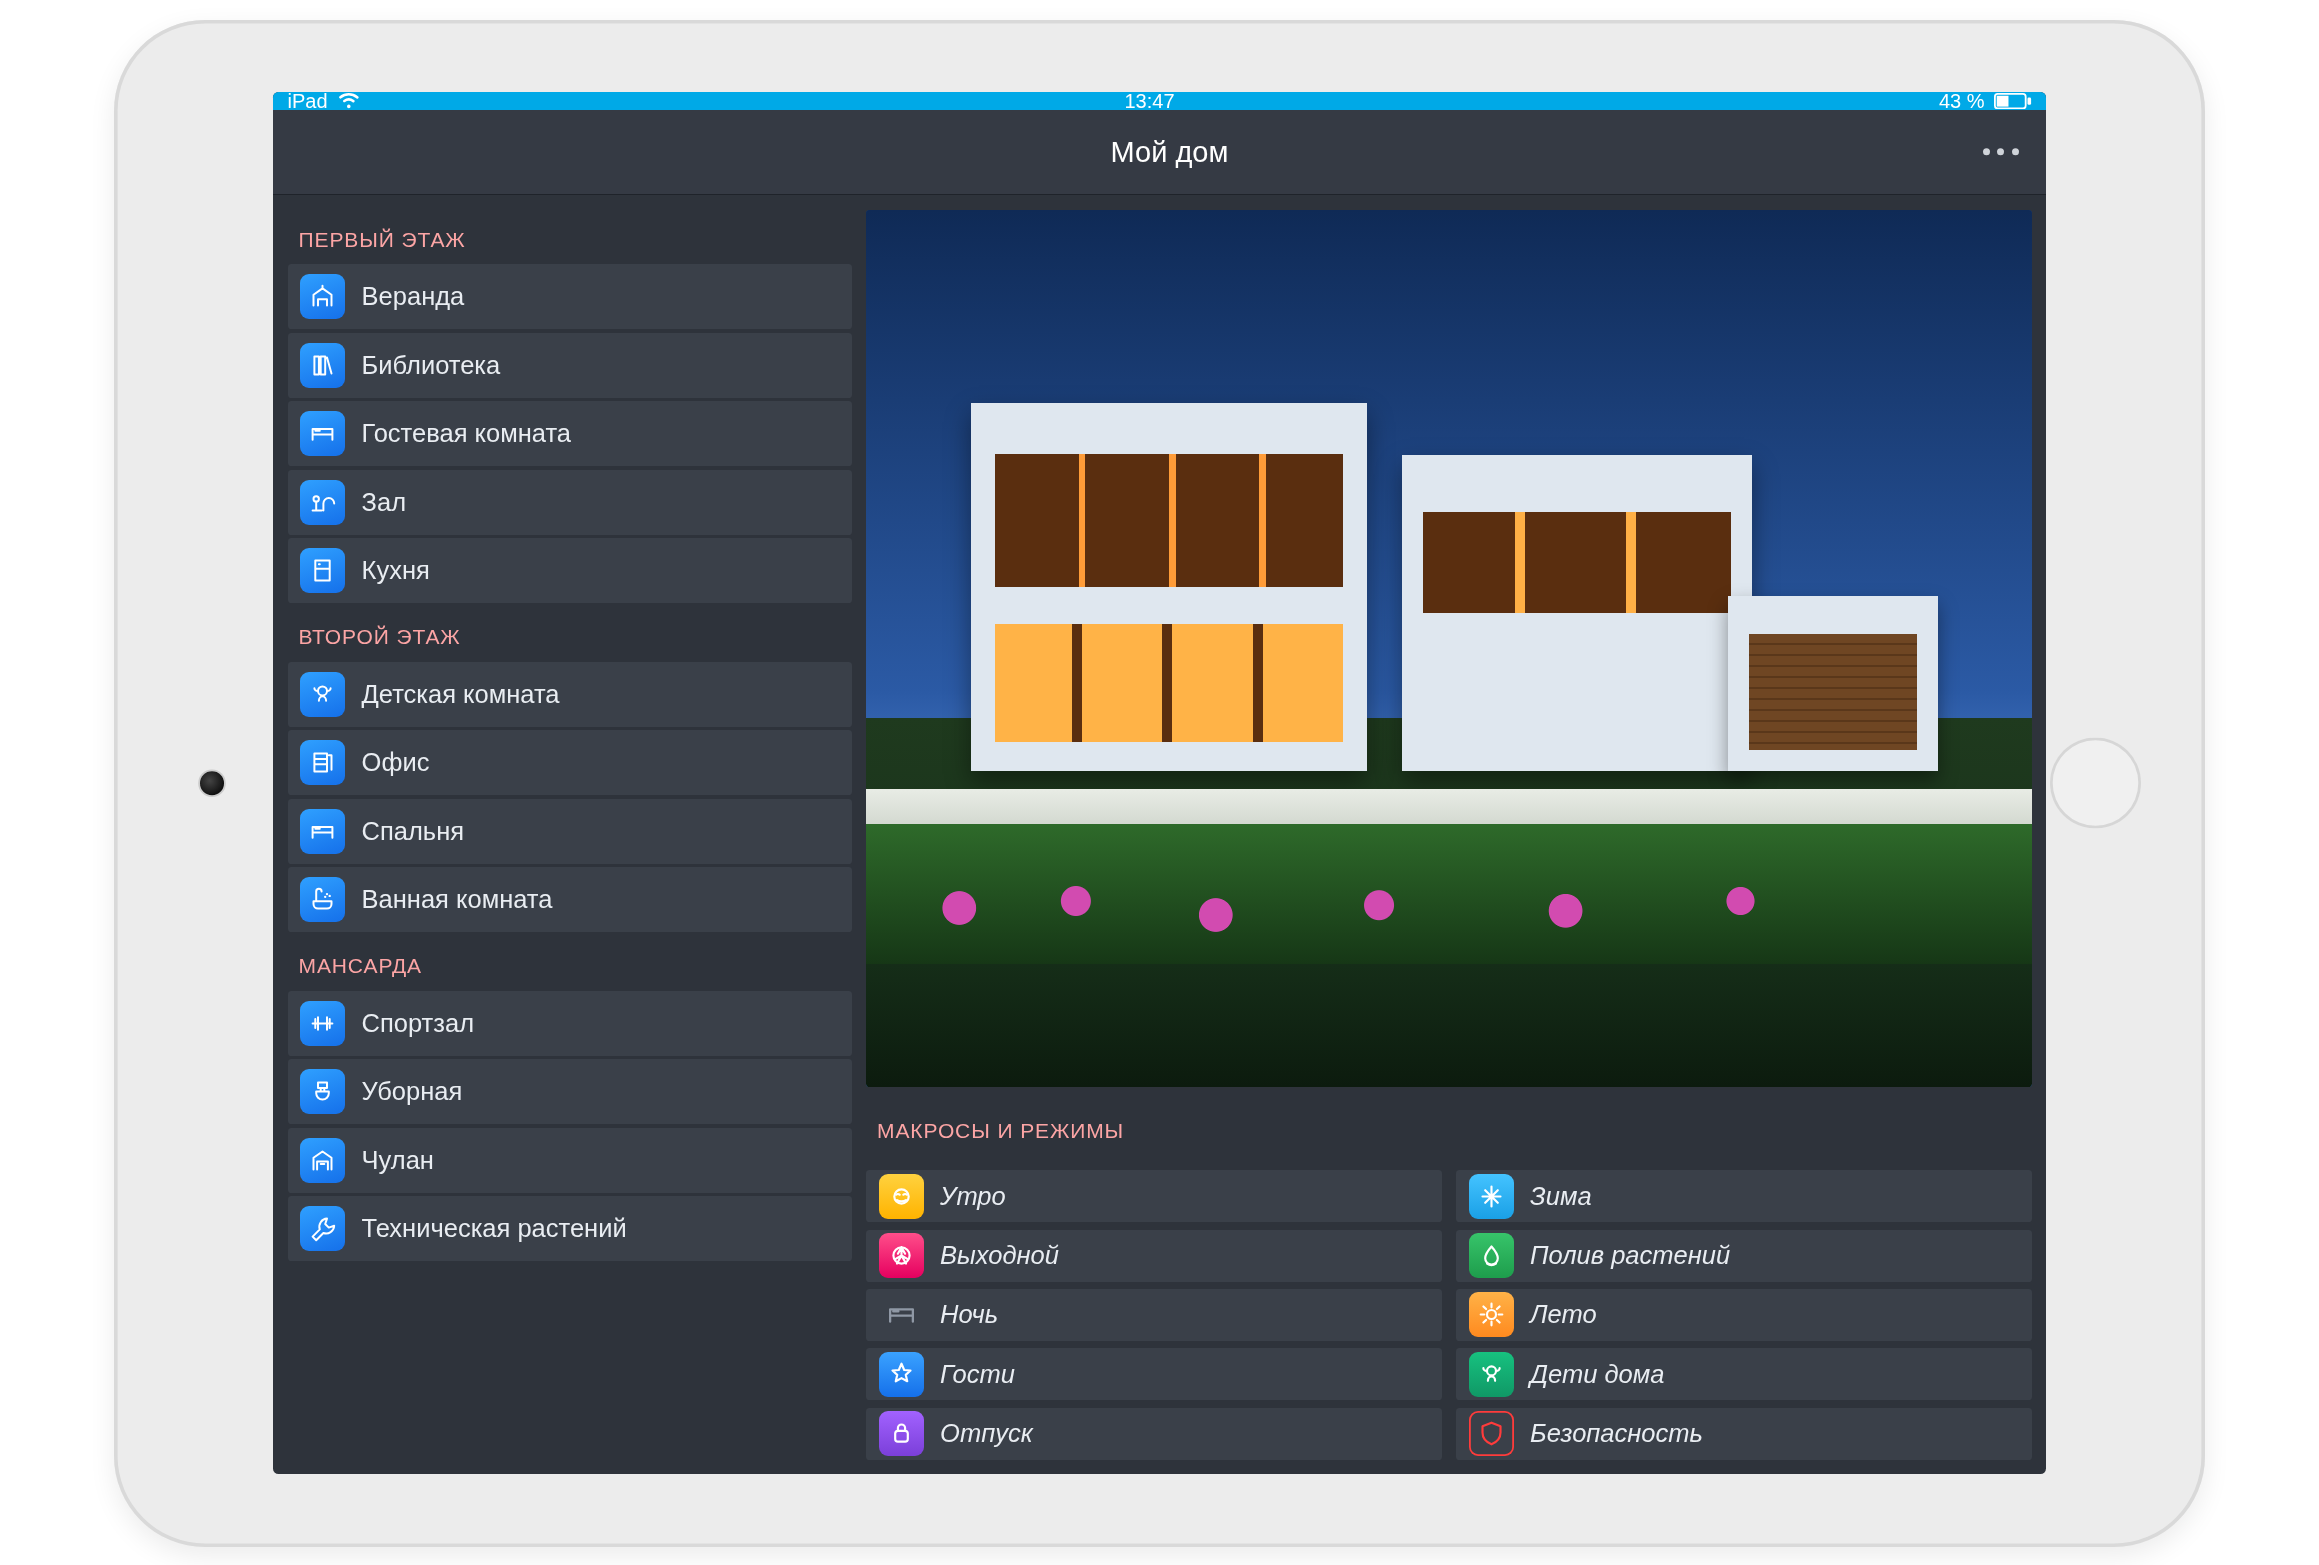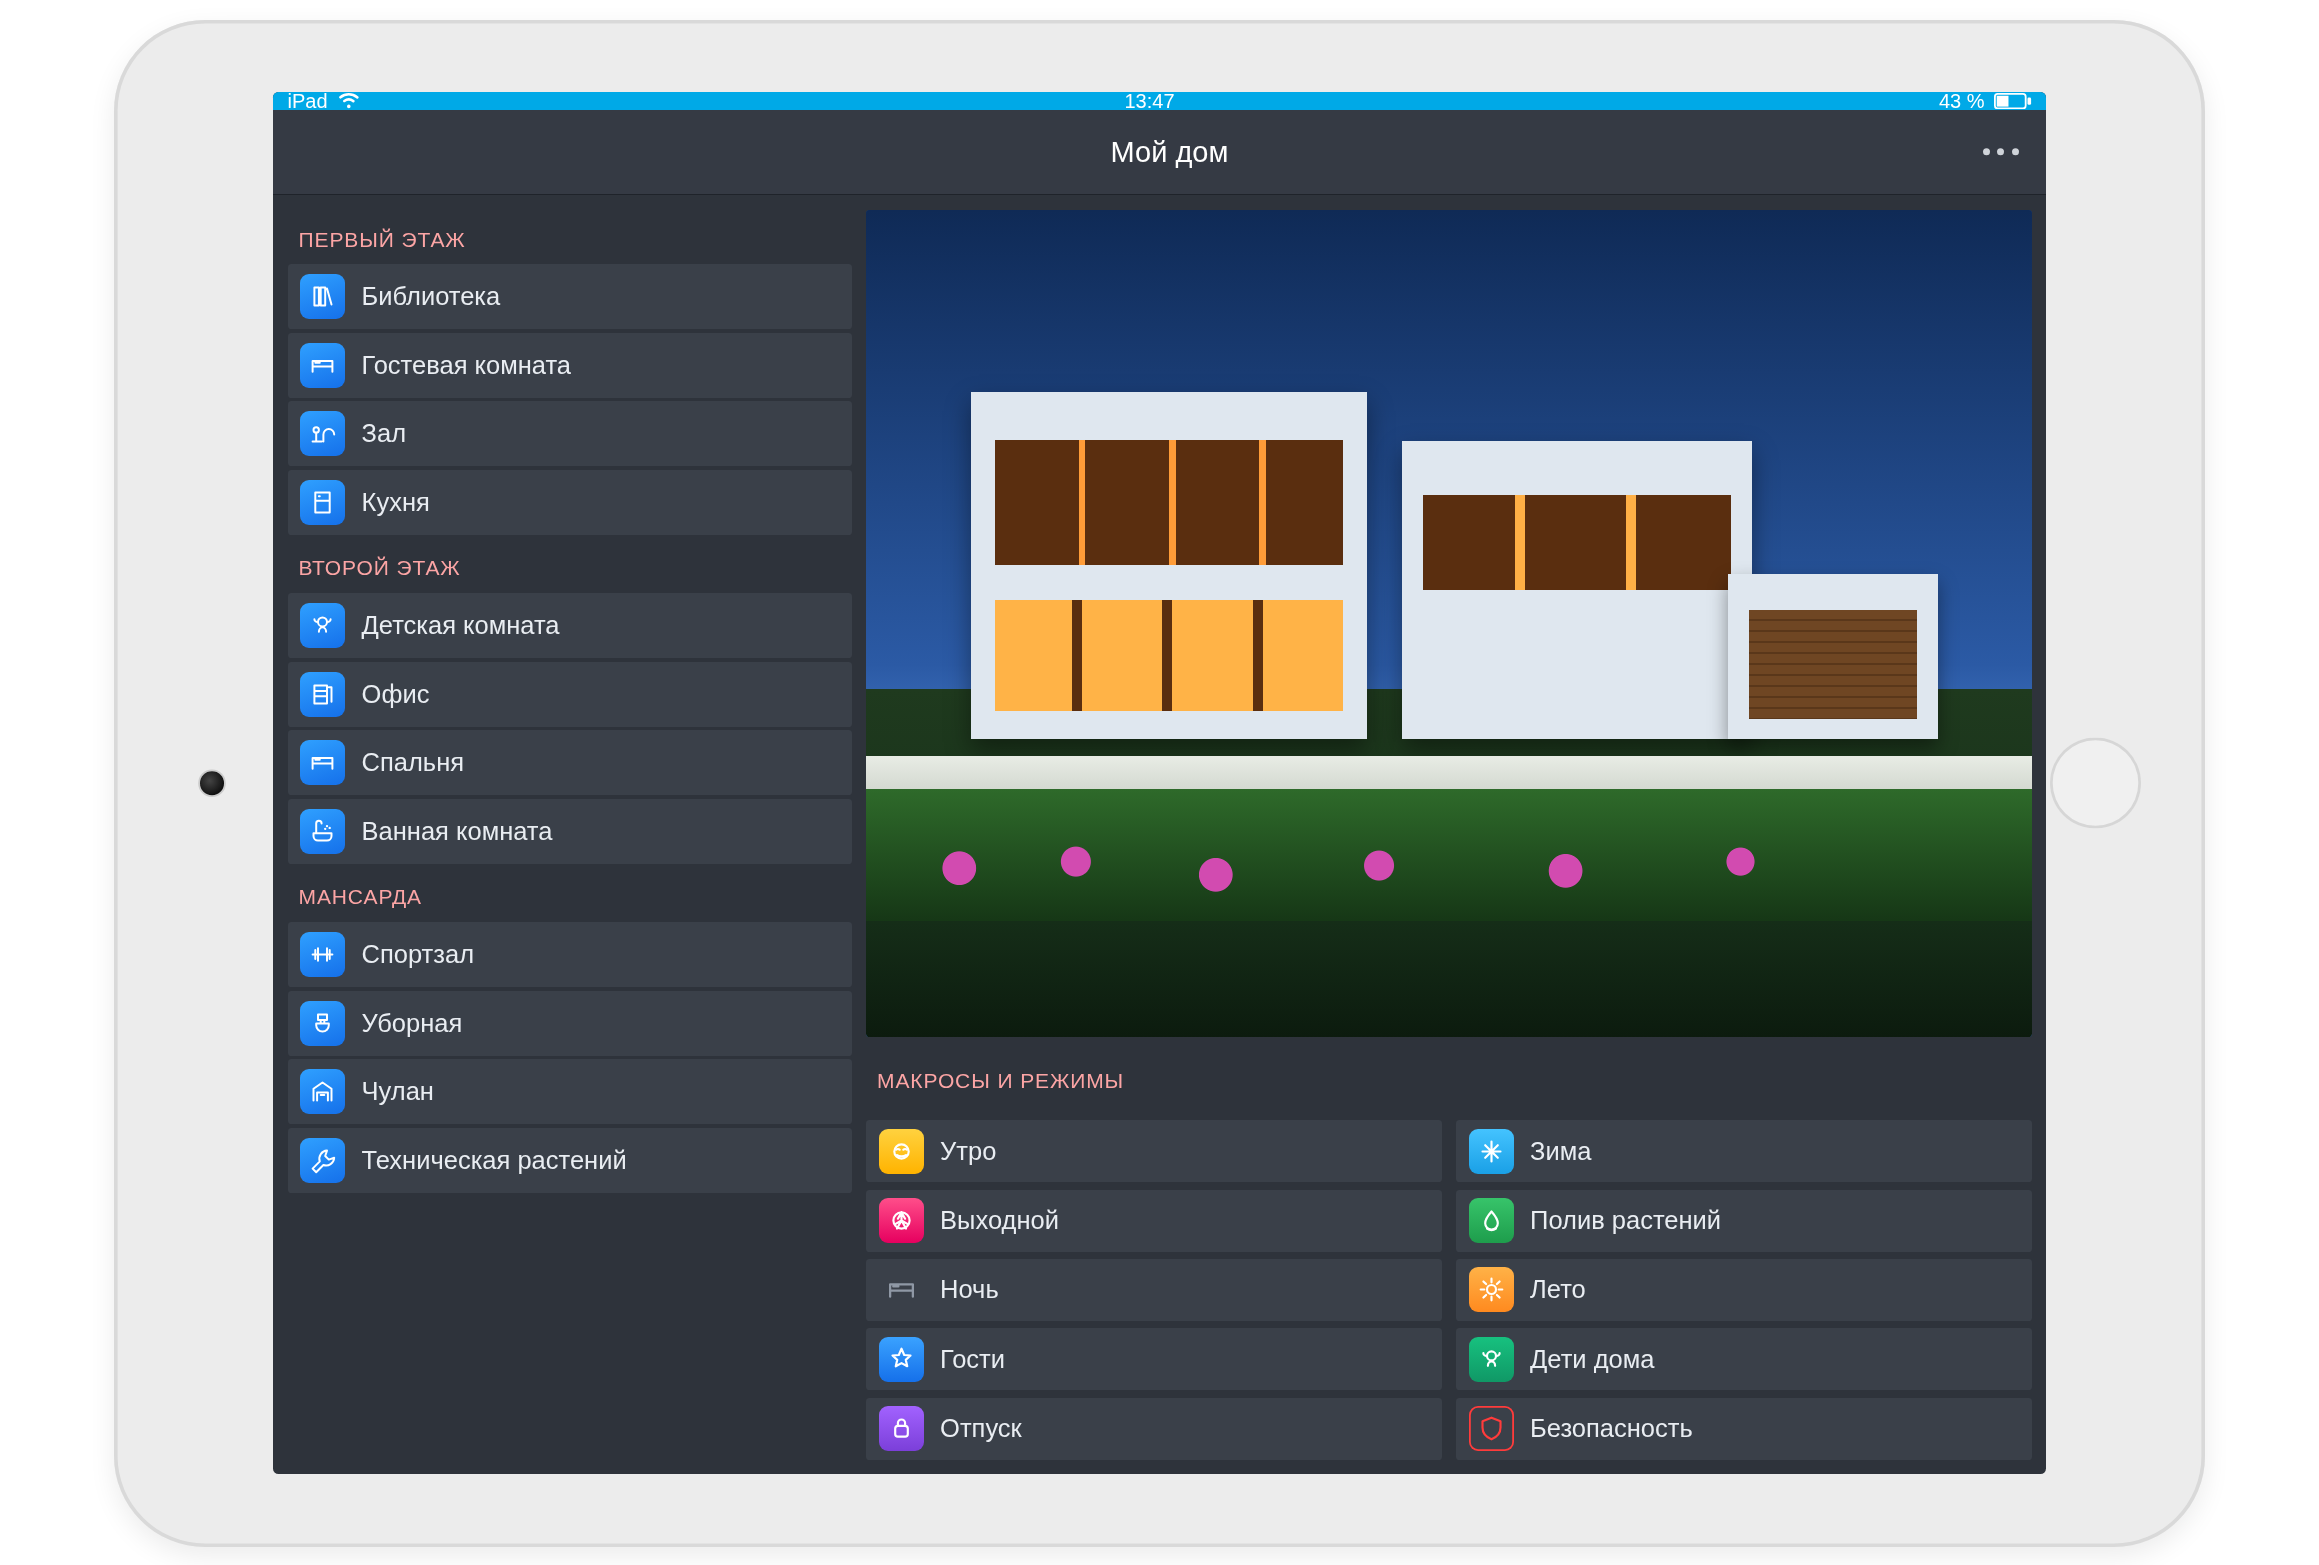--- a/index.html
+++ b/index.html
@@ -182,28 +182,29 @@
     display: flex;
     flex-direction: column;
     gap: 18px;
   }
   .macros-grid {
     display: grid;
     grid-template-columns: 1fr 1fr;
     gap: 7.3px 14.5px;
   }
   .macro-item {
-    height: 62px;
+    height: 52px;
     background: #3a4049;
     border-radius: 3.6px;
     display: flex;
     align-items: center;
     padding: 0 12.7px;
     gap: 16.4px;
     cursor: pointer;
+    font-style: italic;
   }
   .macro-icon {
     width: 45px; height: 45px; border-radius: 9px;
     display: flex; align-items: center; justify-content: center;
     flex-shrink:0;
   }
   .macro-icon.plain { background: transparent; }
   .macro-label { color:#e9edf2; font-size:25.5px; font-weight:300;}
   
   .c-yellow { background: linear-gradient(#ffd23f,#ffb300);}
@@ -257,20 +258,28 @@
       </div>
     </div>
 
     <div class="content">
 
       <div class="sidebar" id="sidebar">
           <div class="section-header">ПЕРВЫЙ ЭТАЖ</div>
           <div class="room-item">
             <div class="room-icon">
               <svg width="27" height="27" viewBox="0 0 30 30">
+                <path stroke="#fff" stroke-width="2.2" fill="none" stroke-linecap="round" stroke-linejoin="round" d="M5 25V13l10-7 10 7v12M10 25v-7h10v7M15 6v-3"></path>
+              </svg>
+            </div>
+            <span class="room-label">Веранда</span>
+          </div>
+          <div class="room-item">
+            <div class="room-icon">
+              <svg width="27" height="27" viewBox="0 0 30 30">
                 <path stroke="#fff" stroke-width="2.2" fill="none" stroke-linecap="round" stroke-linejoin="round" d="M6 5h5v20H6zM13 5h5v20h-5zM20 6l5 18"></path>
               </svg>
             </div>
             <span class="room-label">Библиотека</span>
           </div>
           <div class="room-item">
             <div class="room-icon">
               <svg width="27" height="27" viewBox="0 0 30 30">
                 <path stroke="#fff" stroke-width="2.2" fill="none" stroke-linecap="round" stroke-linejoin="round" d="M4 22V10h22v12M4 16h22M7 12h5"></path>
               </svg>

